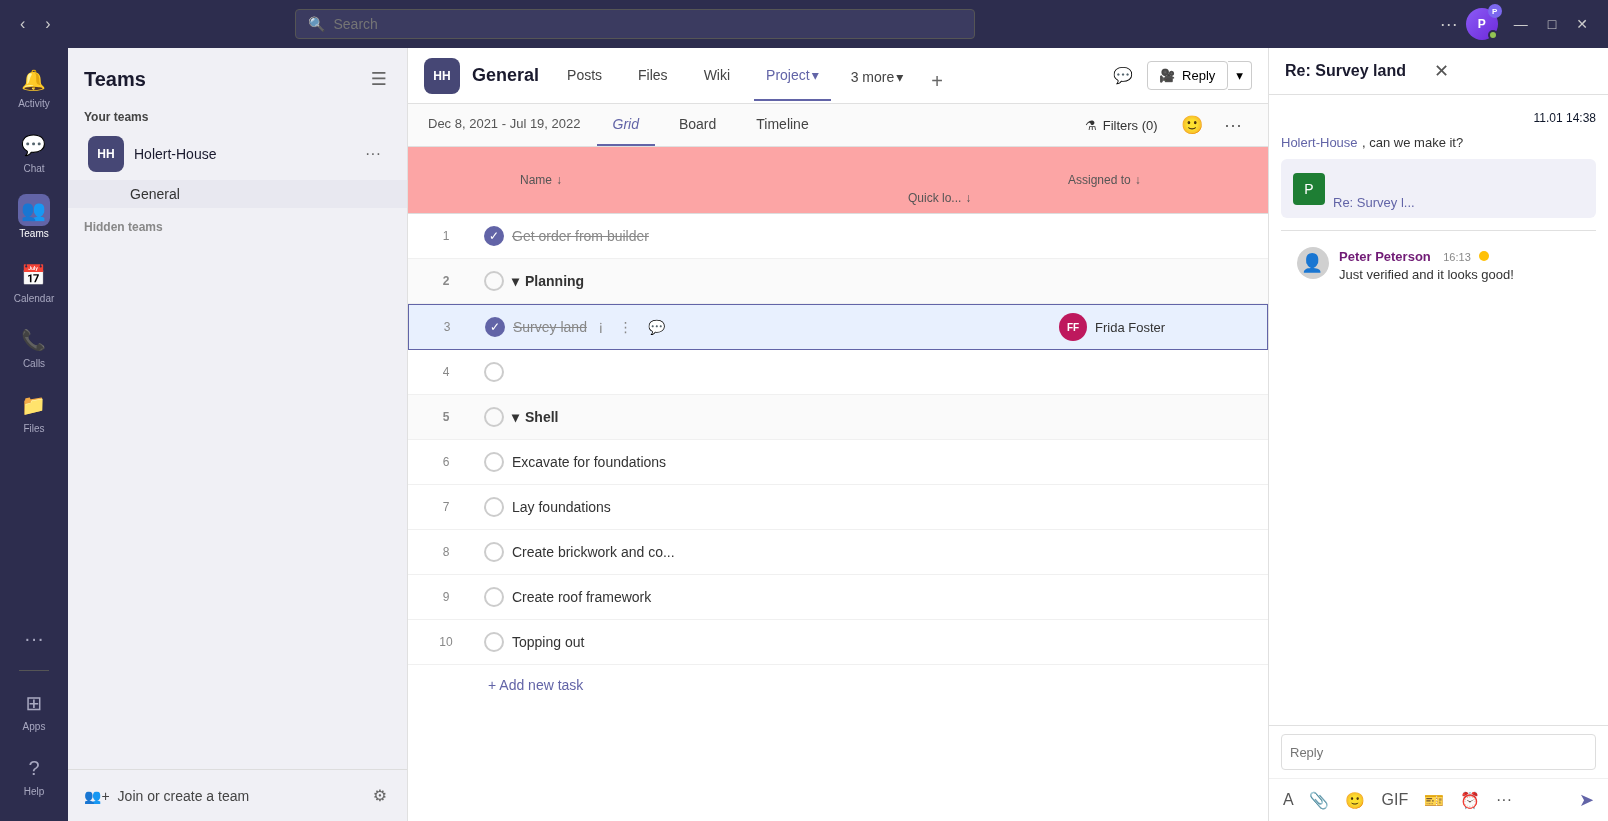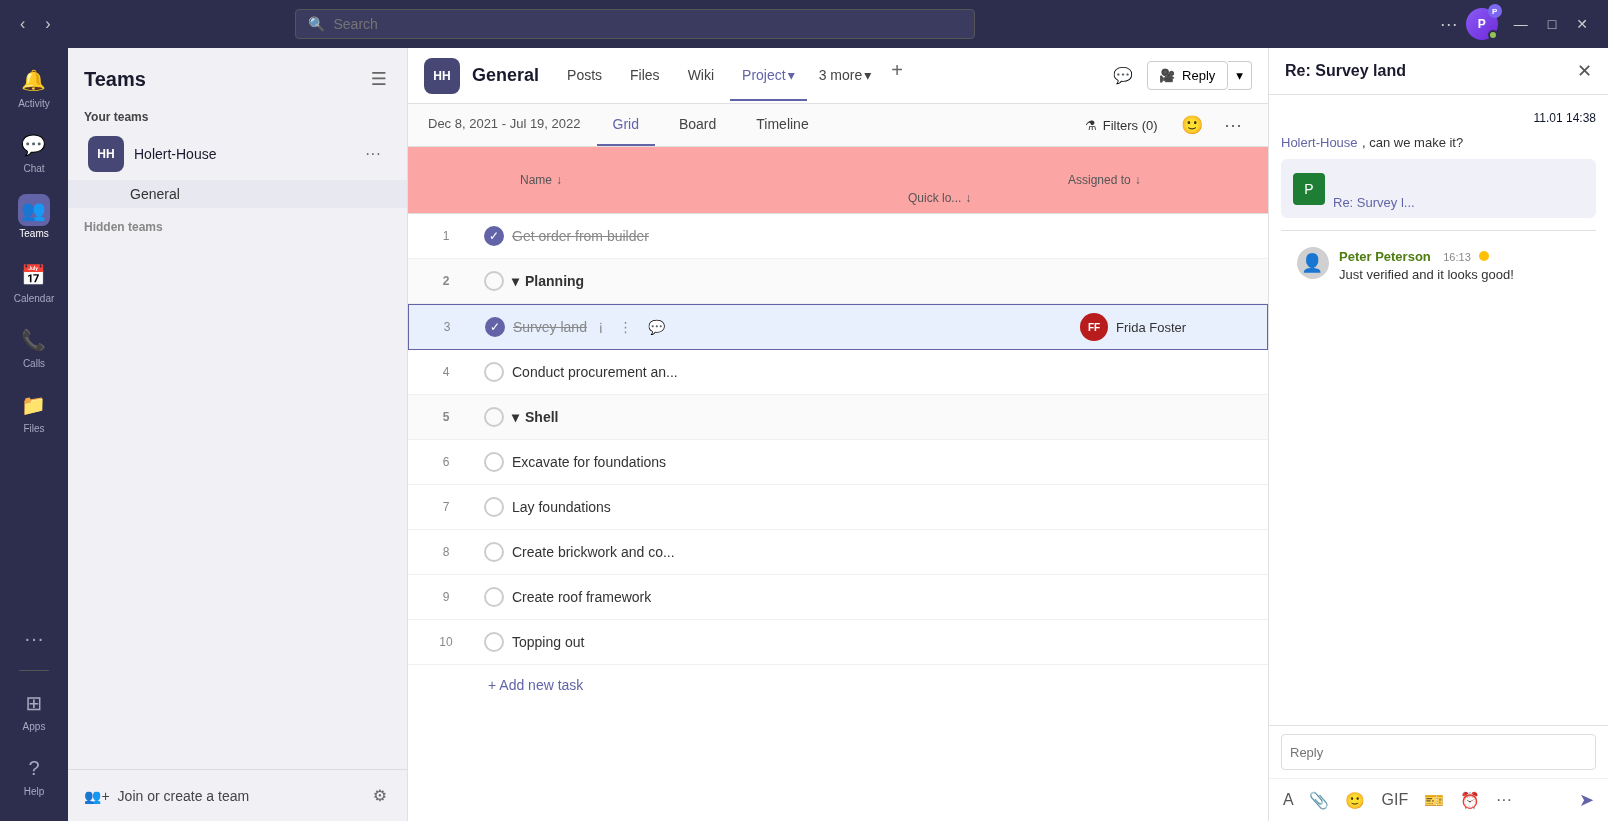--- a/index.html
+++ b/index.html
@@ -210,21 +210,21 @@
     }
     .channel-avatar-small {
       width: 36px; height: 36px; border-radius: 8px;
       background: #464775;
       display: flex; align-items: center; justify-content: center;
       color: white; font-size: 12px; font-weight: bold;
       margin-right: 8px;
       flex-shrink: 0;
     }
     .channel-name-title { font-size: 18px; font-weight: 600; color: #1a1a2e; }
-    .tab-nav { display: flex; align-items: flex-start; gap: 4px; margin-left: 12px; }
+    .tab-nav { display: flex; align-items: flex-end; gap: 12px; margin-left: 12px; }
     .tab-item {
       padding: 16px 12px;
       font-size: 14px;
       color: #444;
       cursor: pointer;
       border-bottom: 2px solid transparent;
       white-space: nowrap;
     }
     .tab-item.active { color: #6264a7; border-bottom: 2px solid #6264a7; font-weight: 500; }
     .tab-dropdown { display: flex; align-items: center; gap: 2px; }
@@ -254,21 +254,21 @@
       margin-right: 8px;
       padding: 12px 0;
     }
     .view-tab {
       padding: 12px 16px;
       font-size: 14px;
       color: #444;
       cursor: pointer;
       border-bottom: 2px solid transparent;
     }
-    .view-tab.active { color: #6264a7; border-bottom: 2px solid #6264a7; font-weight: 500; }
+    .view-tab.active { color: #6264a7; border-bottom: 2px solid #6264a7; font-weight: 500; font-style: italic; }
     .filter-btn {
       display: flex; align-items: center; gap: 6px;
       background: none; border: none; cursor: pointer;
       font-size: 13px; color: #333; padding: 6px 10px;
       border-radius: 4px; margin-left: auto;
     }
     .emoji-btn { background: none; border: none; cursor: pointer; font-size: 18px; padding: 6px; }
     .more-options-btn { background: none; border: none; cursor: pointer; font-size: 18px; color: #555; padding: 6px; }
 
     
@@ -321,49 +321,48 @@
       border: 2px solid #ccc; cursor: pointer;
       display: flex; align-items: center; justify-content: center;
     }
     .check-circle.done { background: #6264a7; border-color: #6264a7; color: white; font-size: 12px; }
     .row-name { flex: 1; font-size: 14px; color: #333; display: flex; align-items: center; gap: 8px; }
     .task-name-strikethrough { text-decoration: line-through; color: #888; }
     .group-label { font-size: 14px; font-weight: 600; color: #333; display: flex; align-items: center; gap: 6px; }
     .row-assigned { width: 200px; display: flex; align-items: center; gap: 8px; font-size: 13px; color: #333; }
     .assignee-avatar {
       width: 28px; height: 28px; border-radius: 50%;
-      background: #b91c1c;
+      background: #be185d;
       display: flex; align-items: center; justify-content: center;
       font-size: 10px; color: white; font-weight: bold;
       flex-shrink: 0;
       overflow: hidden;
-      margin-left: 21px;
     }
     .task-icon-btn { background: none; border: none; cursor: pointer; font-size: 14px; color: #888; padding: 2px 4px; }
     .add-task-row {
       display: flex; align-items: center; gap: 8px;
       padding: 12px 16px 12px 80px;
       cursor: pointer; color: #6264a7; font-size: 14px;
     }
 
     
     .right-panel {
       width: 340px;
       border-left: 1px solid #e0e0e0;
       display: flex;
       flex-direction: column;
       background: white;
       flex-shrink: 0;
     }
     .panel-header {
       display: flex;
       align-items: center;
-      justify-content: space-between;
       padding: 12px 16px;
       border-bottom: 1px solid #e0e0e0;
+      gap: 28px;
     }
     .panel-title { font-size: 16px; font-weight: 600; color: #1a1a2e; }
     .panel-close-btn { background: none; border: none; cursor: pointer; font-size: 18px; color: #555; }
     .panel-body { flex: 1; overflow-y: auto; padding: 12px; }
     .message-header { display: flex; justify-content: flex-end; align-items: center; padding: 4px 0 8px 0; }
     .message-time { font-size: 12px; color: #0f172a; }
     .message-link { color: #6264a7; cursor: pointer; font-size: 13px; }
     .message-text { font-size: 13px; color: #333; margin-bottom: 8px; }
     .message-card {
       display: flex;
@@ -391,21 +390,21 @@
       display: flex;
       gap: 10px;
       padding: 8px;
     }
     .replier-avatar {
       width: 32px; height: 32px; border-radius: 50%;
       background: #d0d0d0; flex-shrink: 0;
       display: flex; align-items: center; justify-content: center;
       font-size: 10px; color: #666; overflow: hidden;
     }
-    .replier-name { font-size: 13px; font-weight: 600; color: #4d7c0f; }
+    .replier-name { font-size: 13px; font-weight: 600; color: #701a75; }
     .replier-time { font-size: 11px; color: #888; margin-left: 8px; }
     .reply-text { font-size: 13px; color: #333; margin-top: 2px; }
     .status-indicator {
       width: 10px; height: 10px; background: #ffc107; border-radius: 50%;
       display: inline-block; margin-left: 4px;
     }
     .panel-reply-box {
       border-top: 1px solid #e0e0e0;
       padding: 8px 12px;
     }
@@ -632,21 +631,20 @@
           <div class="assignee-avatar">FF</div>
           <span>Frida Foster</span>
         </div>
       </div>
 
       <div class="task-row">
         <div class="row-num">4</div>
         <div class="row-check">
           <div class="check-circle"></div>
         </div>
-        <div class="row-name">Conduct procurement an...</div>
         <div class="col-quick"></div>
         <div class="row-assigned"></div>
       </div>
 
       <div class="task-row group-row">
         <div class="row-num">5</div>
         <div class="row-check">
           <div class="check-circle"></div>
         </div>
         <div class="row-name">

